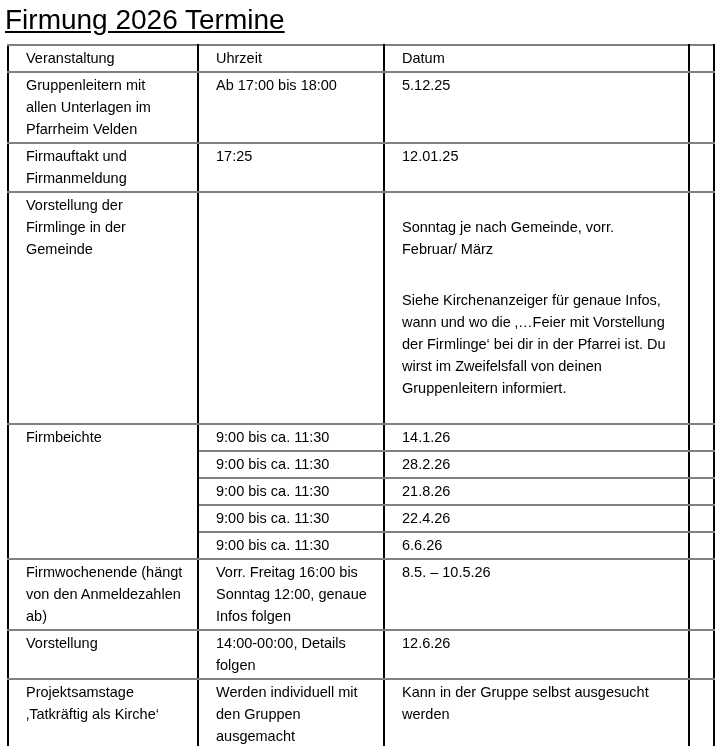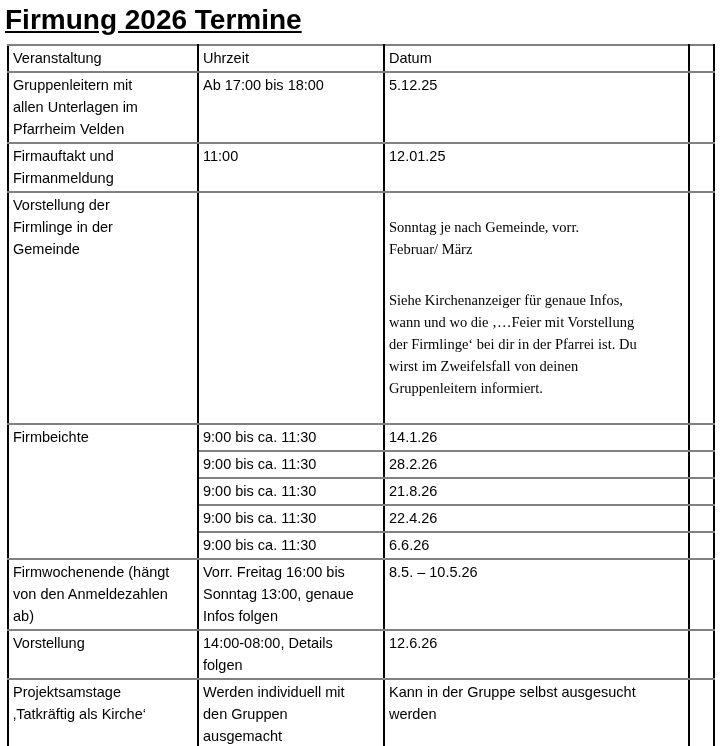--- a/index.html
+++ b/index.html
@@ -7,47 +7,46 @@
     padding: 0;
     width: 723px;
     height: 746px;
     background: #ffffff;
     font-family: "Liberation Sans", sans-serif;
     color: #000000;
     overflow: hidden;
   }
   .page-title {
     font-size: 28px;
-    font-weight: bold;
+    font-weight: normal;
     text-decoration: underline;
     margin: 3px 0 8px 5px;
     line-height: 33px;
     letter-spacing: 0px;
   }
   table.termine {
     border-collapse: collapse;
     table-layout: fixed;
     width: 706px;
     margin-left: 7px;
   }
   table.termine td {
     border-top: 2px solid #808080;
     border-bottom: 2px solid #808080;
     border-left: 2px solid #000000;
     border-right: 2px solid #000000;
-    padding: 1px 4px 2px 4px;
+    padding: 1px 4px 2px 17px;
     vertical-align: top;
     font-size: 14.5px;
     line-height: 22px;
     white-space: pre-line;
     overflow: hidden;
   }
   table.termine td p {
     margin: 0;
-    font-family: Liberation Serif, serif;
   }
   table.termine td p.para-gap {
     margin-bottom: 7px;
   }
 </style>
 </head>
 <body>
 
 <h1 class="page-title">Firmung 2026 Termine</h1>
 
@@ -72,21 +71,21 @@
 allen Unterlagen im
 Pfarrheim Velden</td>
     <td>Ab 17:00 bis 18:00</td>
     <td>5.12.25</td>
     <td></td>
   </tr>
 
   <tr>
     <td>Firmauftakt und
 Firmanmeldung</td>
-    <td>11:00</td>
+    <td>17:25</td>
     <td>12.01.25</td>
     <td></td>
   </tr>
 
   <tr>
     <td>Vorstellung der
 Firmlinge in der
 Gemeinde</td>
     <td></td>
     <td>
@@ -126,29 +125,29 @@
     <td>9:00 bis ca. 11:30</td>
     <td>6.6.26</td>
     <td></td>
   </tr>
 
   <tr>
     <td>Firmwochenende (hängt
 von den Anmeldezahlen
 ab)</td>
     <td>Vorr. Freitag 16:00 bis
-Sonntag 13:00, genaue
+Sonntag 12:00, genaue
 Infos folgen</td>
     <td>8.5. – 10.5.26</td>
     <td></td>
   </tr>
 
   <tr>
     <td>Vorstellung</td>
-    <td>14:00-08:00, Details
+    <td>14:00-00:00, Details
 folgen</td>
     <td>12.6.26</td>
     <td></td>
   </tr>
 
   <tr>
     <td>Projektsamstage
 ‚Tatkräftig als Kirche‘</td>
     <td>Werden individuell mit
 den Gruppen

